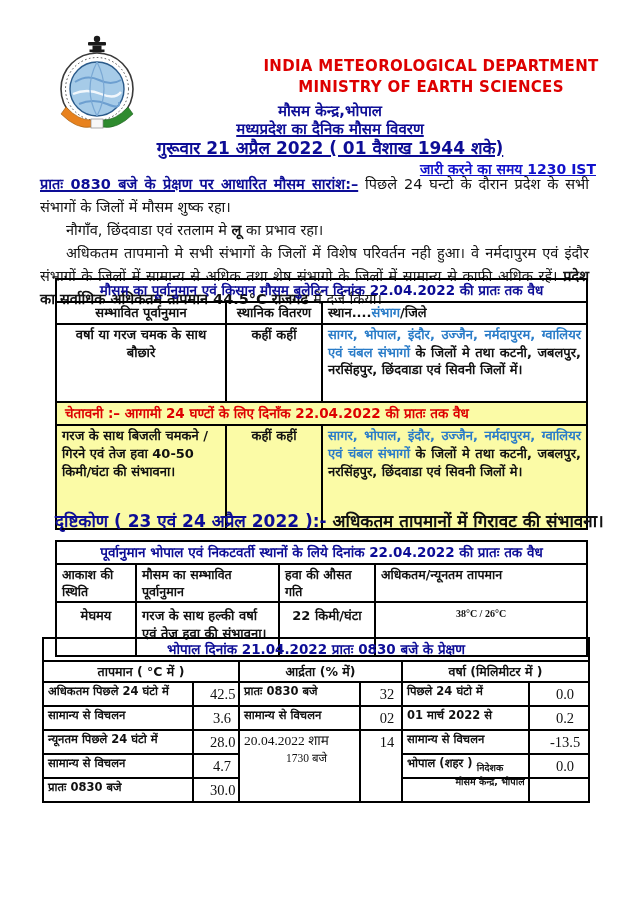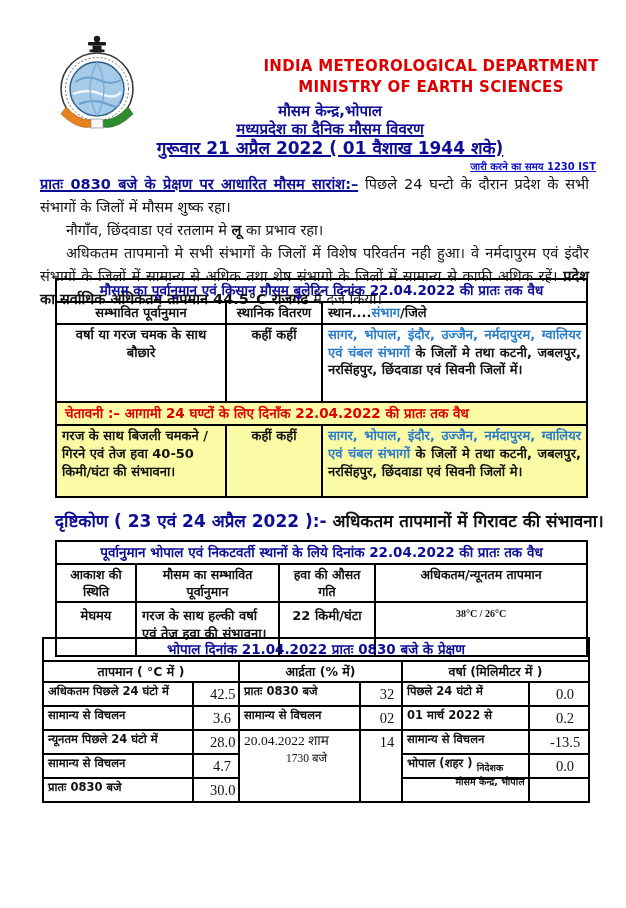--- a/index.html
+++ b/index.html
@@ -17,47 +17,47 @@
   .dept-eng {
     position:absolute; left:255px; top:56px; width:352px; text-align:center;
     color:#dd0000; font-weight:bold; font-size:15px; line-height:1.4; letter-spacing:.3px;
   }
   .center-head { position:absolute; left:60px; width:540px; text-align:center; color:#0d0d96; font-weight:bold; }
   .office-line { top:100px; font-size:15px; }
   .bulletin-line { top:118px; font-size:15px; text-decoration:underline; text-decoration-thickness:2px; }
   .date-line { top:136px; font-size:17px; text-decoration:underline; text-decoration-thickness:2px; }
   .issue-time {
     position:absolute; right:30px; top:159px; color:#1111cc; font-weight:bold;
-    font-size:10px; text-decoration:underline;
+    font-size:14px; text-decoration:underline;
   }
   
   .summary { position:absolute; left:40px; top:173px; width:549px; font-size:14.5px; line-height:1.58; text-align:justify; }
   .summary p.indent { text-indent:26px; }
   .sum-head { color:#0d0d96; font-weight:bold; text-decoration:underline; text-decoration-thickness:2px; }
   .b { font-weight:bold; }
   
   table { border-collapse:collapse; table-layout:fixed; font-size:13px; font-weight:bold; }
   td { border:2px solid #000; padding:1px 5px; vertical-align:top; line-height:1.38; }
   .tbl-title { color:#0d0d96; text-align:center; font-size:13.5px; }
   .ctr { text-align:center;margin-top:44px; }
   .blue { color:#2a7cc8; }
   .navy { color:#0d0d96; }
   
   .t1 { position:absolute; left:55px; top:278px; width:531px; }
   .t1 .row-main td { height:94px; }
   
   .tw { position:absolute; left:55px; top:401px; width:531px; }
   .tw td { background:#fbfba6; }
   .tw .tbl-title { color:#dd0000; text-align:left; padding-left:8px;margin-left:20px; }
-  .tw .row-main td { height:72px; }
+  .tw .row-main td { height:104px; }
   
   .outlook { position:absolute; left:55px; top:509px; font-size:17px; font-weight:bold; }
   
   .t2 { position:absolute; left:55px; top:540px; width:531px; }
-  .t2 .hdr td { text-align:center; font-size:12.5px; }
+  .t2 .hdr td { font-size:12.5px; }
   .t2 .row-main td { height:54px; padding-top:4px; }
   .t2 .temp-val { font-size:10px; text-align:center; font-family:"Liberation Serif", serif; font-weight:bold; }
   
   .t3 { position:absolute; left:42px; top:637px; width:546px; font-size:11.5px; }
   .t3 .grp td { text-align:center; font-size:12.5px; height:20px; }
   .t3 td { padding:1px 4px; height:20px; }
   .t3 .val { font-family:"Liberation Serif", serif; font-weight:normal; font-size:14.5px; text-align:center;padding-left:16px; }
   .t3 .date-cell { font-family:"Liberation Serif", serif; font-size:13.5px; font-weight:normal; }
   .t3 .date-cell .l2 { font-size:11.5px; text-align:center; padding-left:14px; }
   

